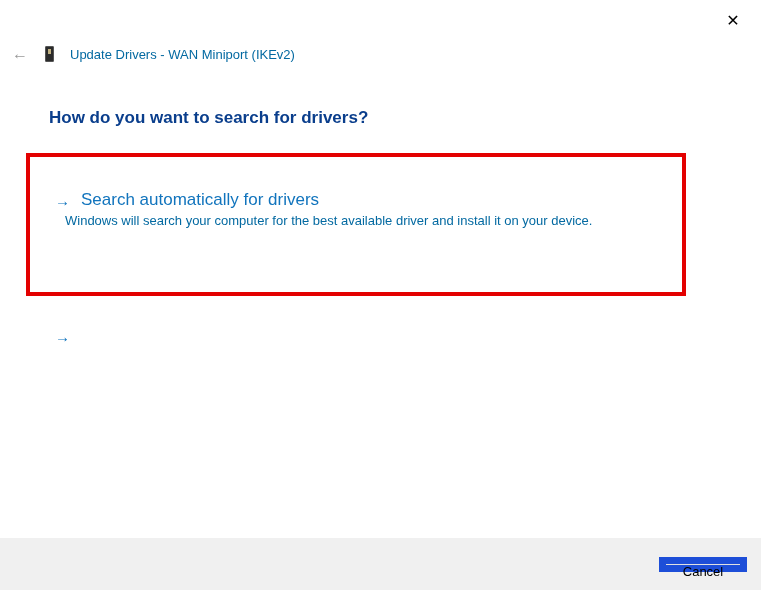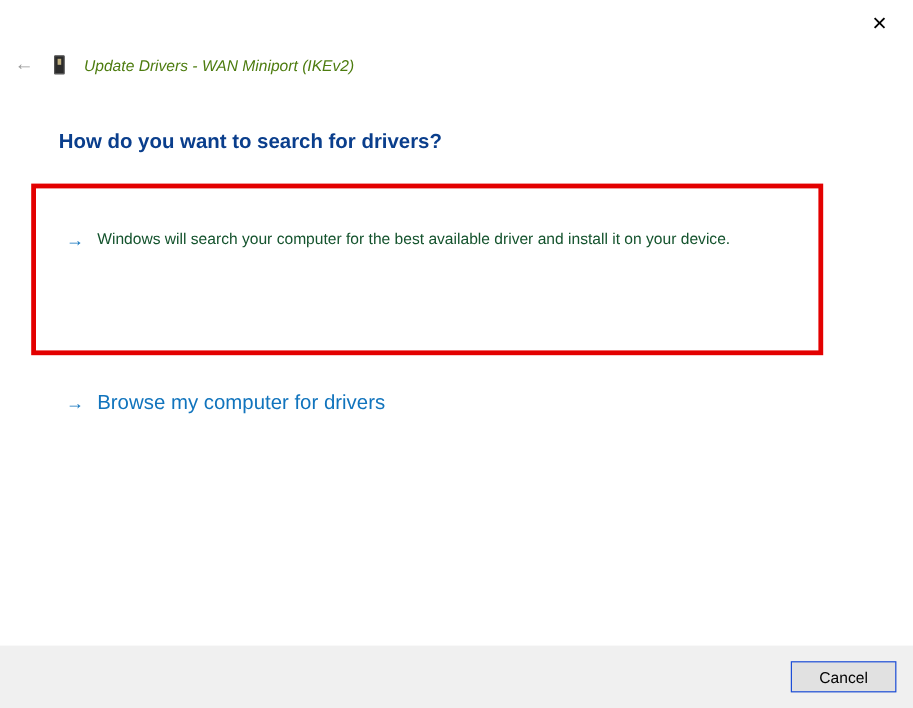--- a/index.html
+++ b/index.html
@@ -55,22 +55,21 @@
       content: "";
       position: absolute;
       top: 2px;
       left: 2px;
       right: 2px;
       height: 5px;
       background: #c0b080;
     }
     .title-text {
       font-size: 13px;
-      color: #4d7c0f;
-      font-style: italic;
+      color: #0369a1;
     }
     .prompt-heading {
       position: absolute;
       top: 108px;
       left: 49px;
       font-size: 17px;
       color: #0a3e8c;
       font-weight: 700;
     }
     .option-container {
@@ -103,41 +102,41 @@
     }
     .option-title {
       font-size: 17px;
       color: #1174bd;
       margin-left: 28px;
       margin-bottom: 2px;
       font-weight: 400;
     }
     .option-desc {
       font-size: 13px;
-      color: #14532d;
-      margin-left: 28px;
+      color: #0369a1;
+      margin-left: 12px;
       line-height: 1.4;
       max-width: 560px;
     }
     .footer-bar {
       position: absolute;
       bottom: 0;
       left: 0;
       right: 0;
       height: 52px;
       background: #f0f0f0;
       display: flex;
       align-items: center;
       justify-content: flex-end;
       padding-right: 14px;
     }
     .cancel-btn {
       min-width: 88px;
-      height: 26px;
-      border: 1px solid #1d4ed8;
+      height: 15px;
+      border: 7px solid #1d4ed8;
       background: #e1e1e1;
       font-size: 13px;
       font-family: inherit;
       cursor: pointer;
       text-align: center;
     }
   </style>
 </head>
 <body>
 
@@ -150,23 +149,23 @@
   <span class="device-icon"></span>
   <span class="title-text">Update Drivers - WAN Miniport (IKEv2)</span>
 </div>
 
 <div class="prompt-heading">How do you want to search for drivers?</div>
 
 <div class="highlight-box"></div>
 
 <div class="option-container option1">
   <span class="option-arrow">→</span>
+  <div class="option-title">Search automatically for drivers</div>
   <div class="option-desc">Windows will search your computer for the best available driver and install it on your device.</div>
 </div>
 
 <div class="option-container option2">
   <span class="option-arrow">→</span>
-  <div class="option-title">Browse my computer for drivers</div>
 </div>
 
 <div class="footer-bar">
   <button class="cancel-btn">Cancel</button>
 </div>
 
 </body></html>

